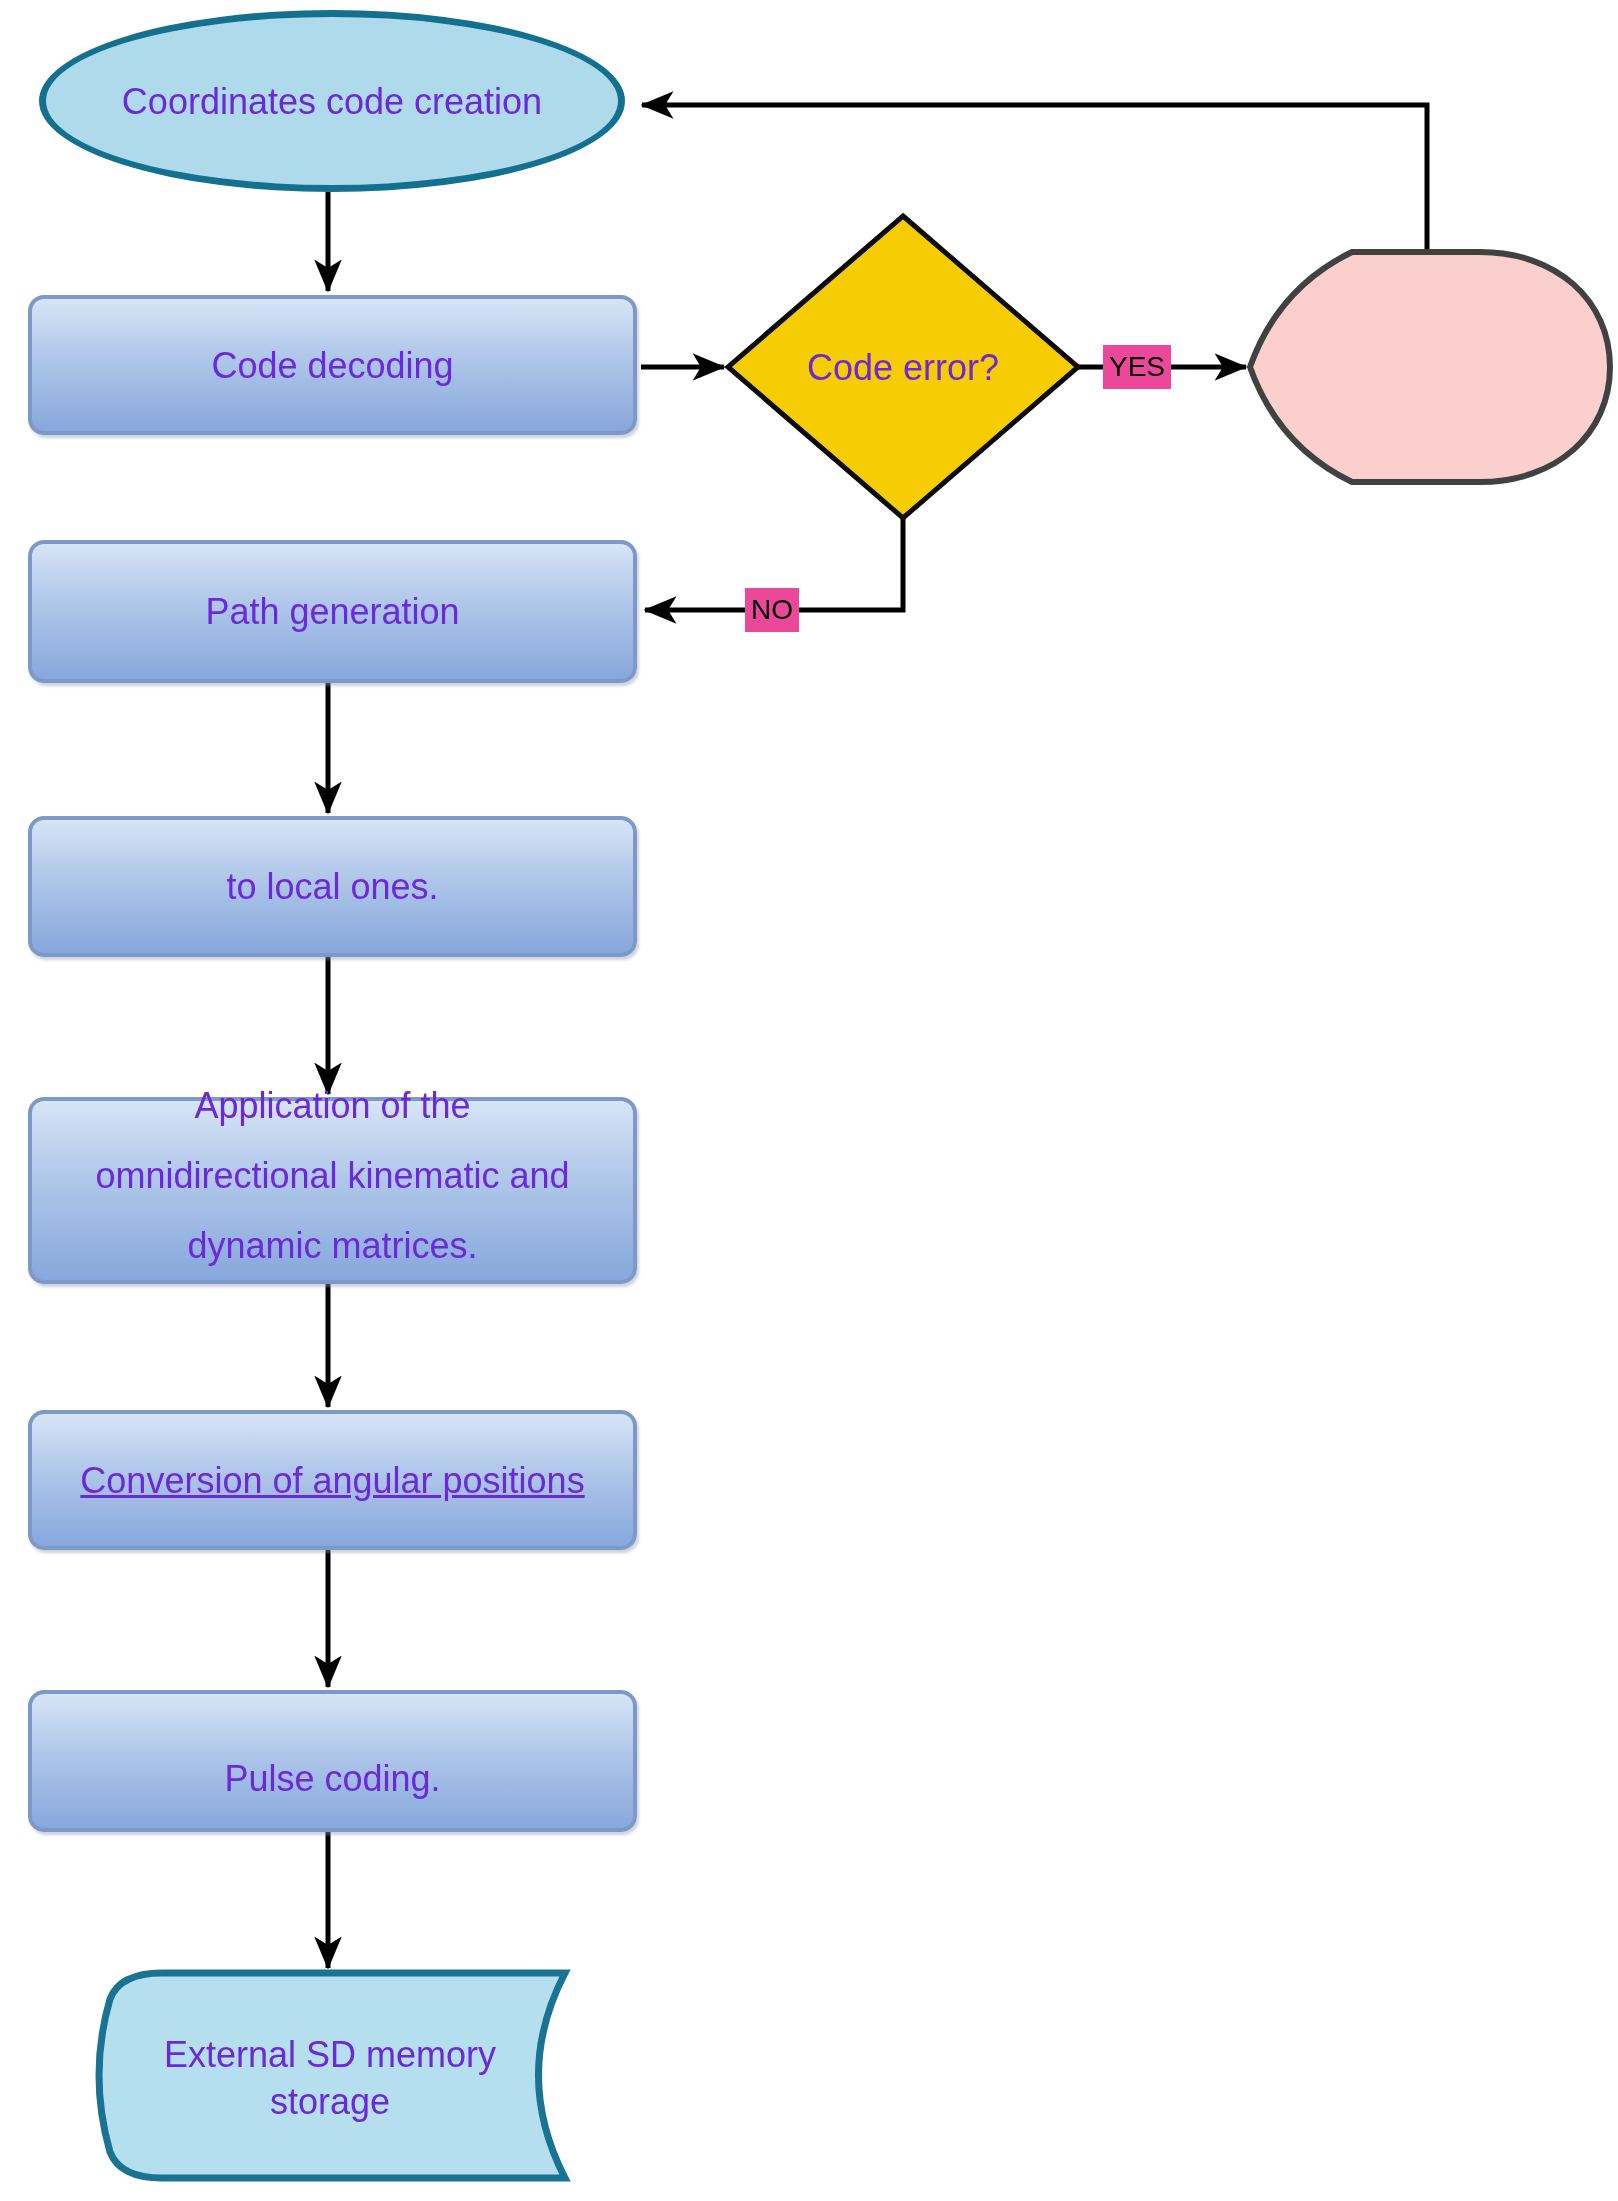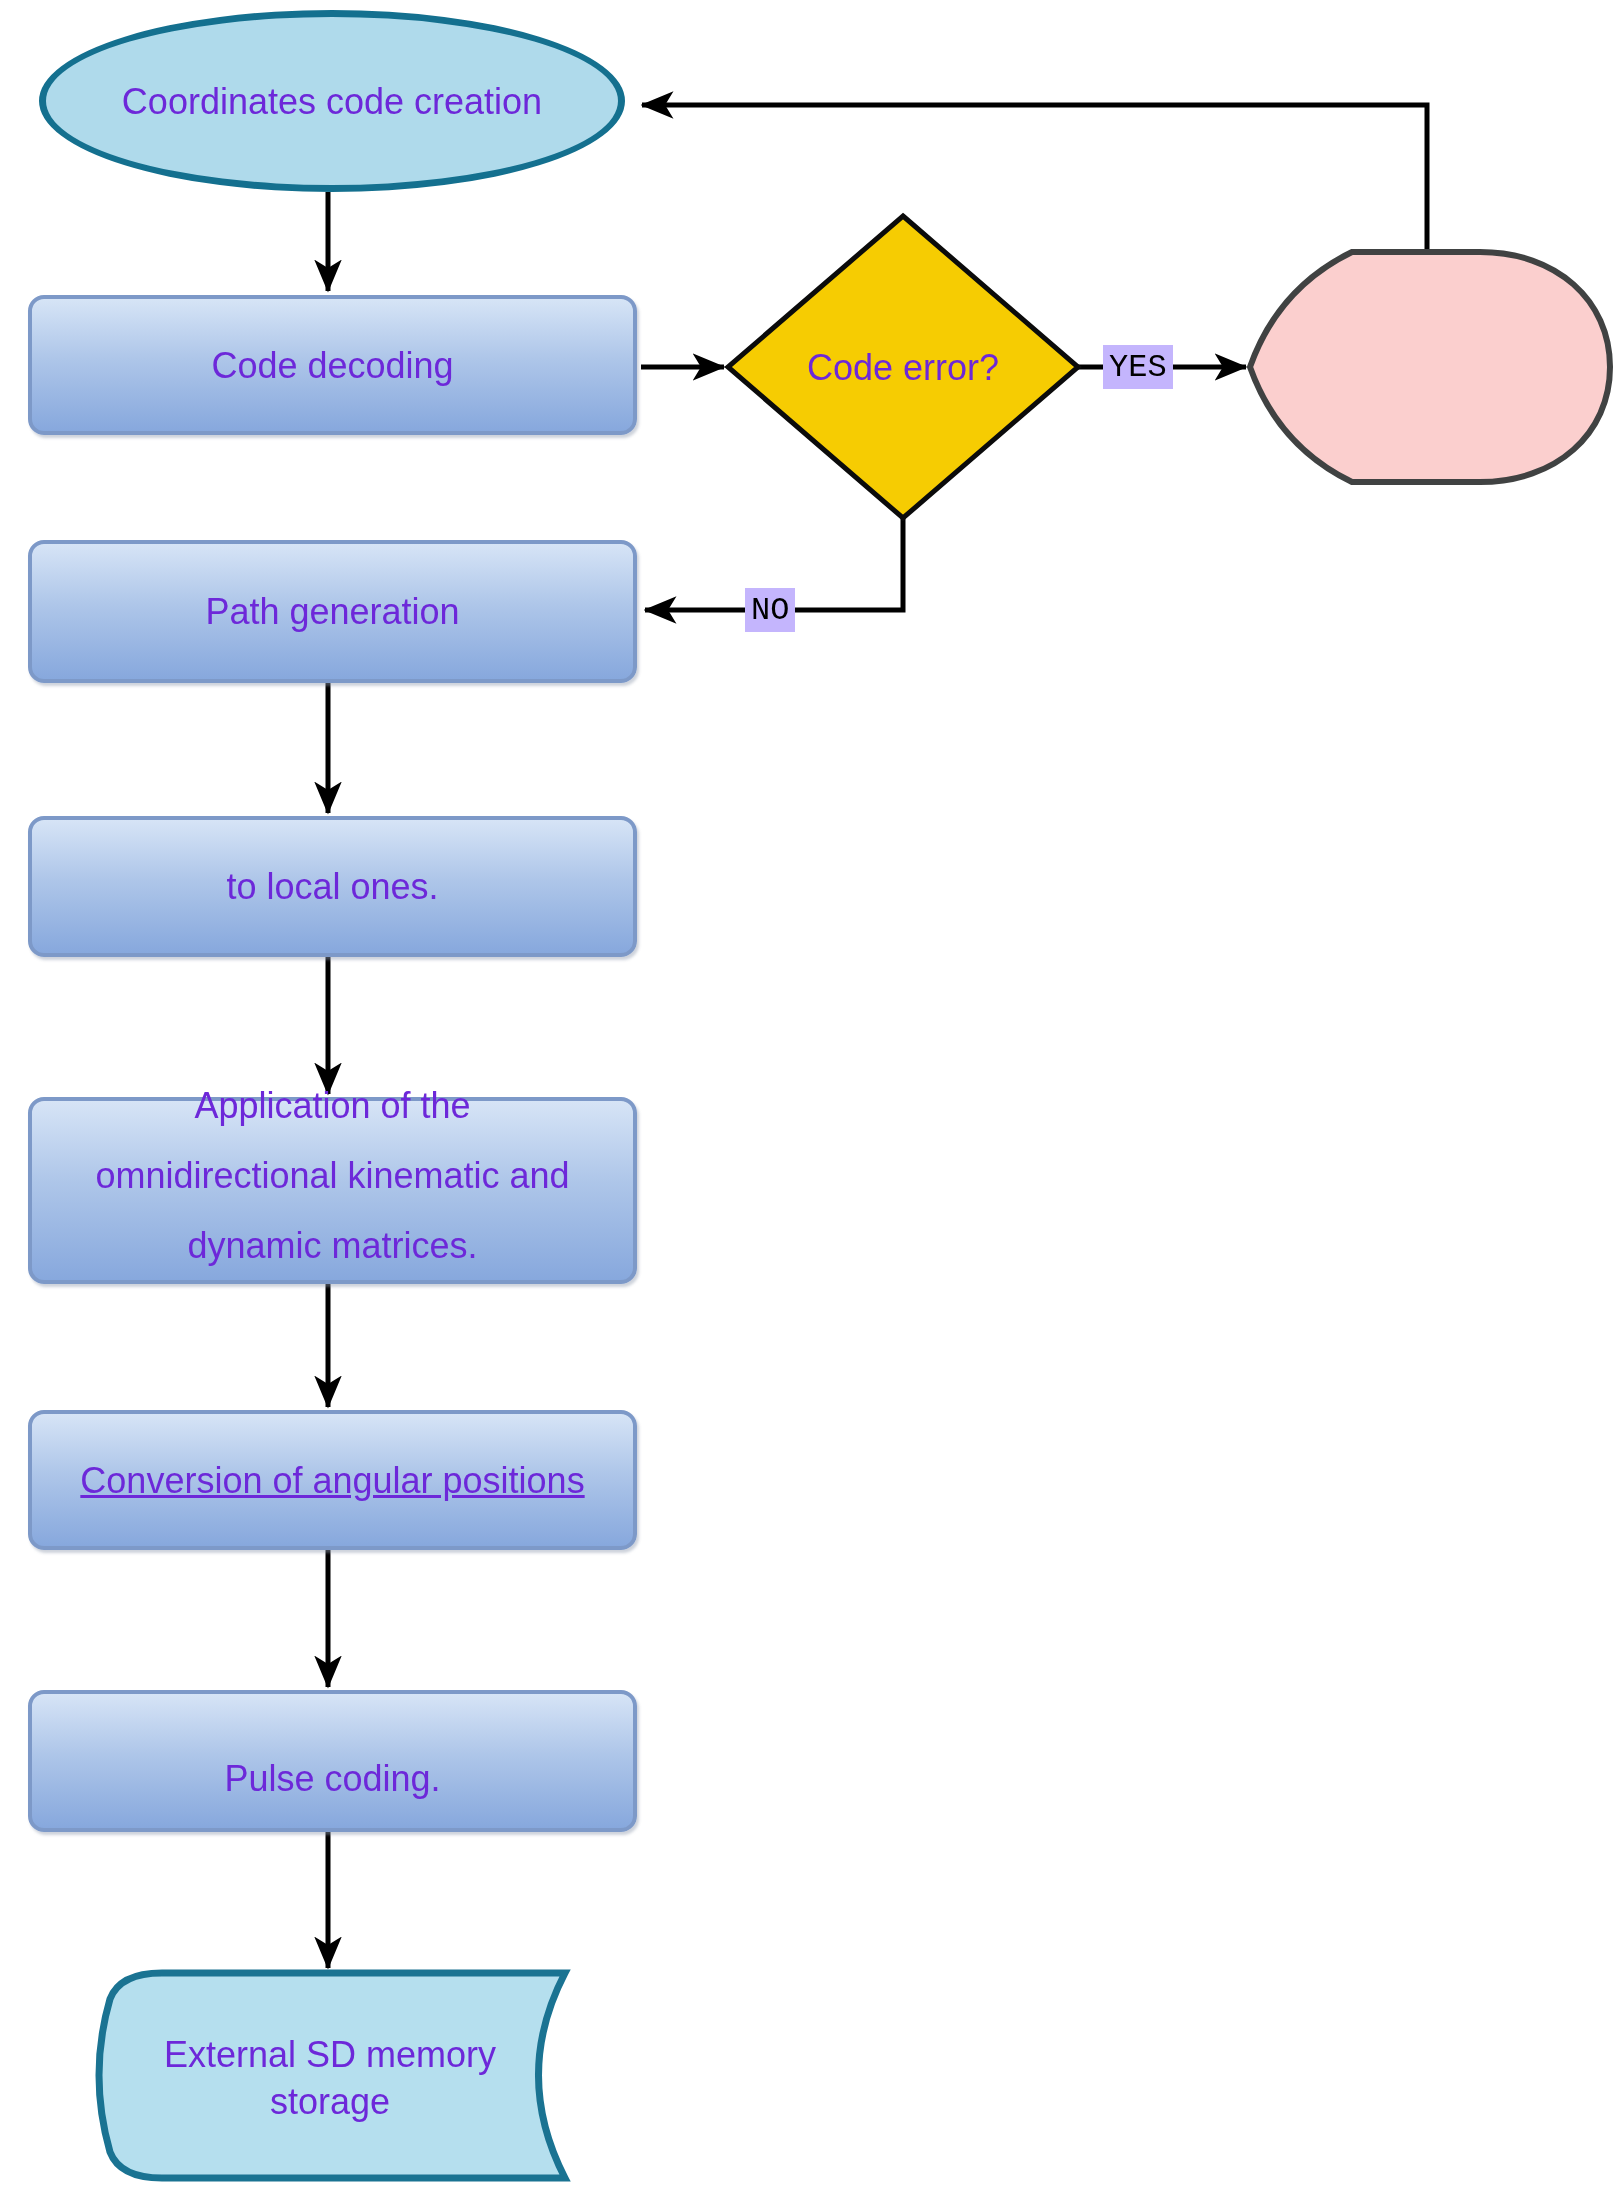--- a/index.html
+++ b/index.html
@@ -58,24 +58,23 @@
     font-size: 36px;
     line-height: 47px;
     color: #6d28d9;
   }
   .node-label .tline { white-space: nowrap; }
   .edge-label {
     position: absolute;
     display: flex;
     align-items: center;
     justify-content: center;
-    font-size: 32px;
-    background: #c4b5fd;
+    font-size: 28px;
+    background: #ec4899;
     padding: 0 6px;
-    font-family: Liberation Mono, monospace;
   }
 </style>
 </head>
 <body>
 
 <div id="canvas">
 
   <svg id="edge-layer" viewBox="0 0 1618 2201" xmlns="http://www.w3.org/2000/svg">
     <defs>
       <marker id="arrow" viewBox="0 0 11 10" refX="10.5" refY="5" markerWidth="33" markerHeight="30" markerUnits="userSpaceOnUse" orient="auto">

